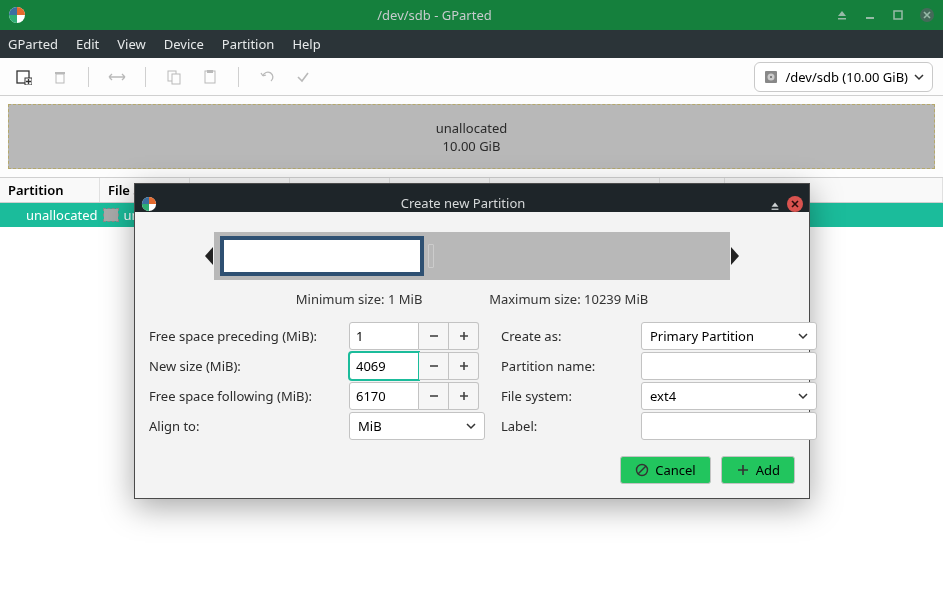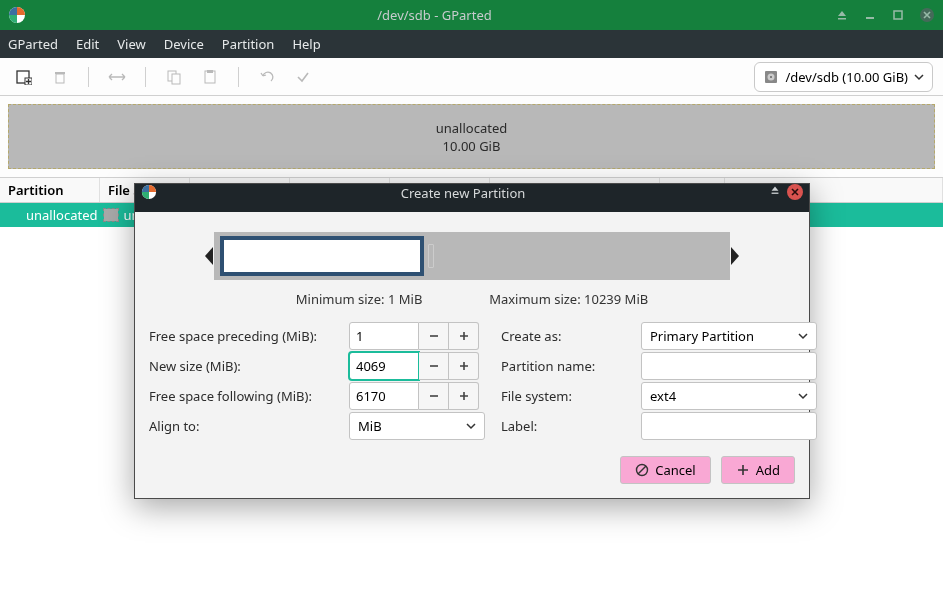--- a/index.html
+++ b/index.html
@@ -35,21 +35,21 @@
 
 .table-row { height: 24px; background: #1bbc9b; color: #fff; display: flex; align-items: center; padding: 0 8px; gap: 6px; }
 .swatch { width: 14px; height: 12px; background: #a9a9a9; outline: 1px dashed #8a8a8a; display: inline-block; }
 
 .statusbar { height: 28px; border-top: 1px solid #d0d0d0; background: #f6f6f6; display: flex; align-items: center; padding: 0 12px; color: #333; }
 
 .main-area { flex: 1; position: relative; background: #fff; }
 
 
 .dialog { position: absolute; left: 134px; top: -20px; width: 676px; background: #f3f3f3; border: 1px solid #4a4a4a; box-shadow: 0 8px 30px rgba(0,0,0,0.35); }
-.dialog .dtitle { height: 28px; background: #1e2529; color: #d6d9da; display: flex; align-items: flex-start; padding: 0 6px; }
+.dialog .dtitle { height: 28px; background: #1e2529; color: #d6d9da; display: flex; align-items: flex-end; padding: 0 6px; }
 .dialog .dtitle .t { flex: 1; text-align: center; }
 .dialog .dtitle .dclose { width: 16px; height: 16px; border-radius: 8px; background: #d9534f; display: flex; align-items: center; justify-content: center; margin-left: 6px; }
 .dialog .dbody { padding: 12px 14px 14px 14px; }
 
 .slider-area { display: flex; align-items: center; justify-content: center; gap: 0; margin: 8px auto 10px auto; width: 536px; }
 .slider-track { width: 520px; height: 48px; background: #b8b8b8; position: relative; }
 .slider-sel { position: absolute; left: 6px; top: 4px; width: 204px; height: 40px; background: #fff; border: 4px solid #2e5072; }
 .slider-handle { position: absolute; top: 12px; width: 6px; height: 24px; background: #b8b8b8; border: 1px solid #ccc; border-radius: 1px; }
 .slider-arrow { width: 10px; display:flex; align-items:center; justify-content:center; }
 
@@ -61,21 +61,21 @@
 .spin { display: flex; }
 .spin input { width: 70px; height: 28px; border: 1px solid #c3c3c3; border-radius: 3px 0 0 3px; padding: 0 6px; background: #fff; }
 .spin .btn { width: 30px; height: 28px; border: 1px solid #c3c3c3; border-left: none; background: #f6f6f6; display: flex; align-items: center; justify-content: center; cursor: pointer; }
 .spin .btn:last-child { border-radius: 0 3px 3px 0; }
 .spin.focus input { outline: 2px solid #1bbc9b; outline-offset: -1px; }
 
 .combo { height: 28px; border: 1px solid #c3c3c3; border-radius: 3px; background: #fff; display: flex; align-items: center; justify-content: space-between; padding: 0 8px; }
 .textin { height: 28px; border: 1px solid #c3c3c3; border-radius: 3px; background: #fff; padding: 0 8px; }
 
 .dialog-buttons { display: flex; justify-content: flex-end; gap: 10px; margin-top: 16px; }
-.dbtn { height: 28px; padding: 0 14px; border: 1px solid #c3c3c3; border-radius: 3px; background: #f9a8d4; display: flex; align-items: center; gap: 6px; }
+.dbtn { height: 28px; padding: 0 14px; border: 1px solid #c3c3c3; border-radius: 3px; background: #22c55e; display: flex; align-items: center; gap: 6px; }
 
 svg { display: block; }
 </style>
 </head>
 <body>
 
 <div class="window">
 
   <div class="titlebar">
     <span class="app-icon">

